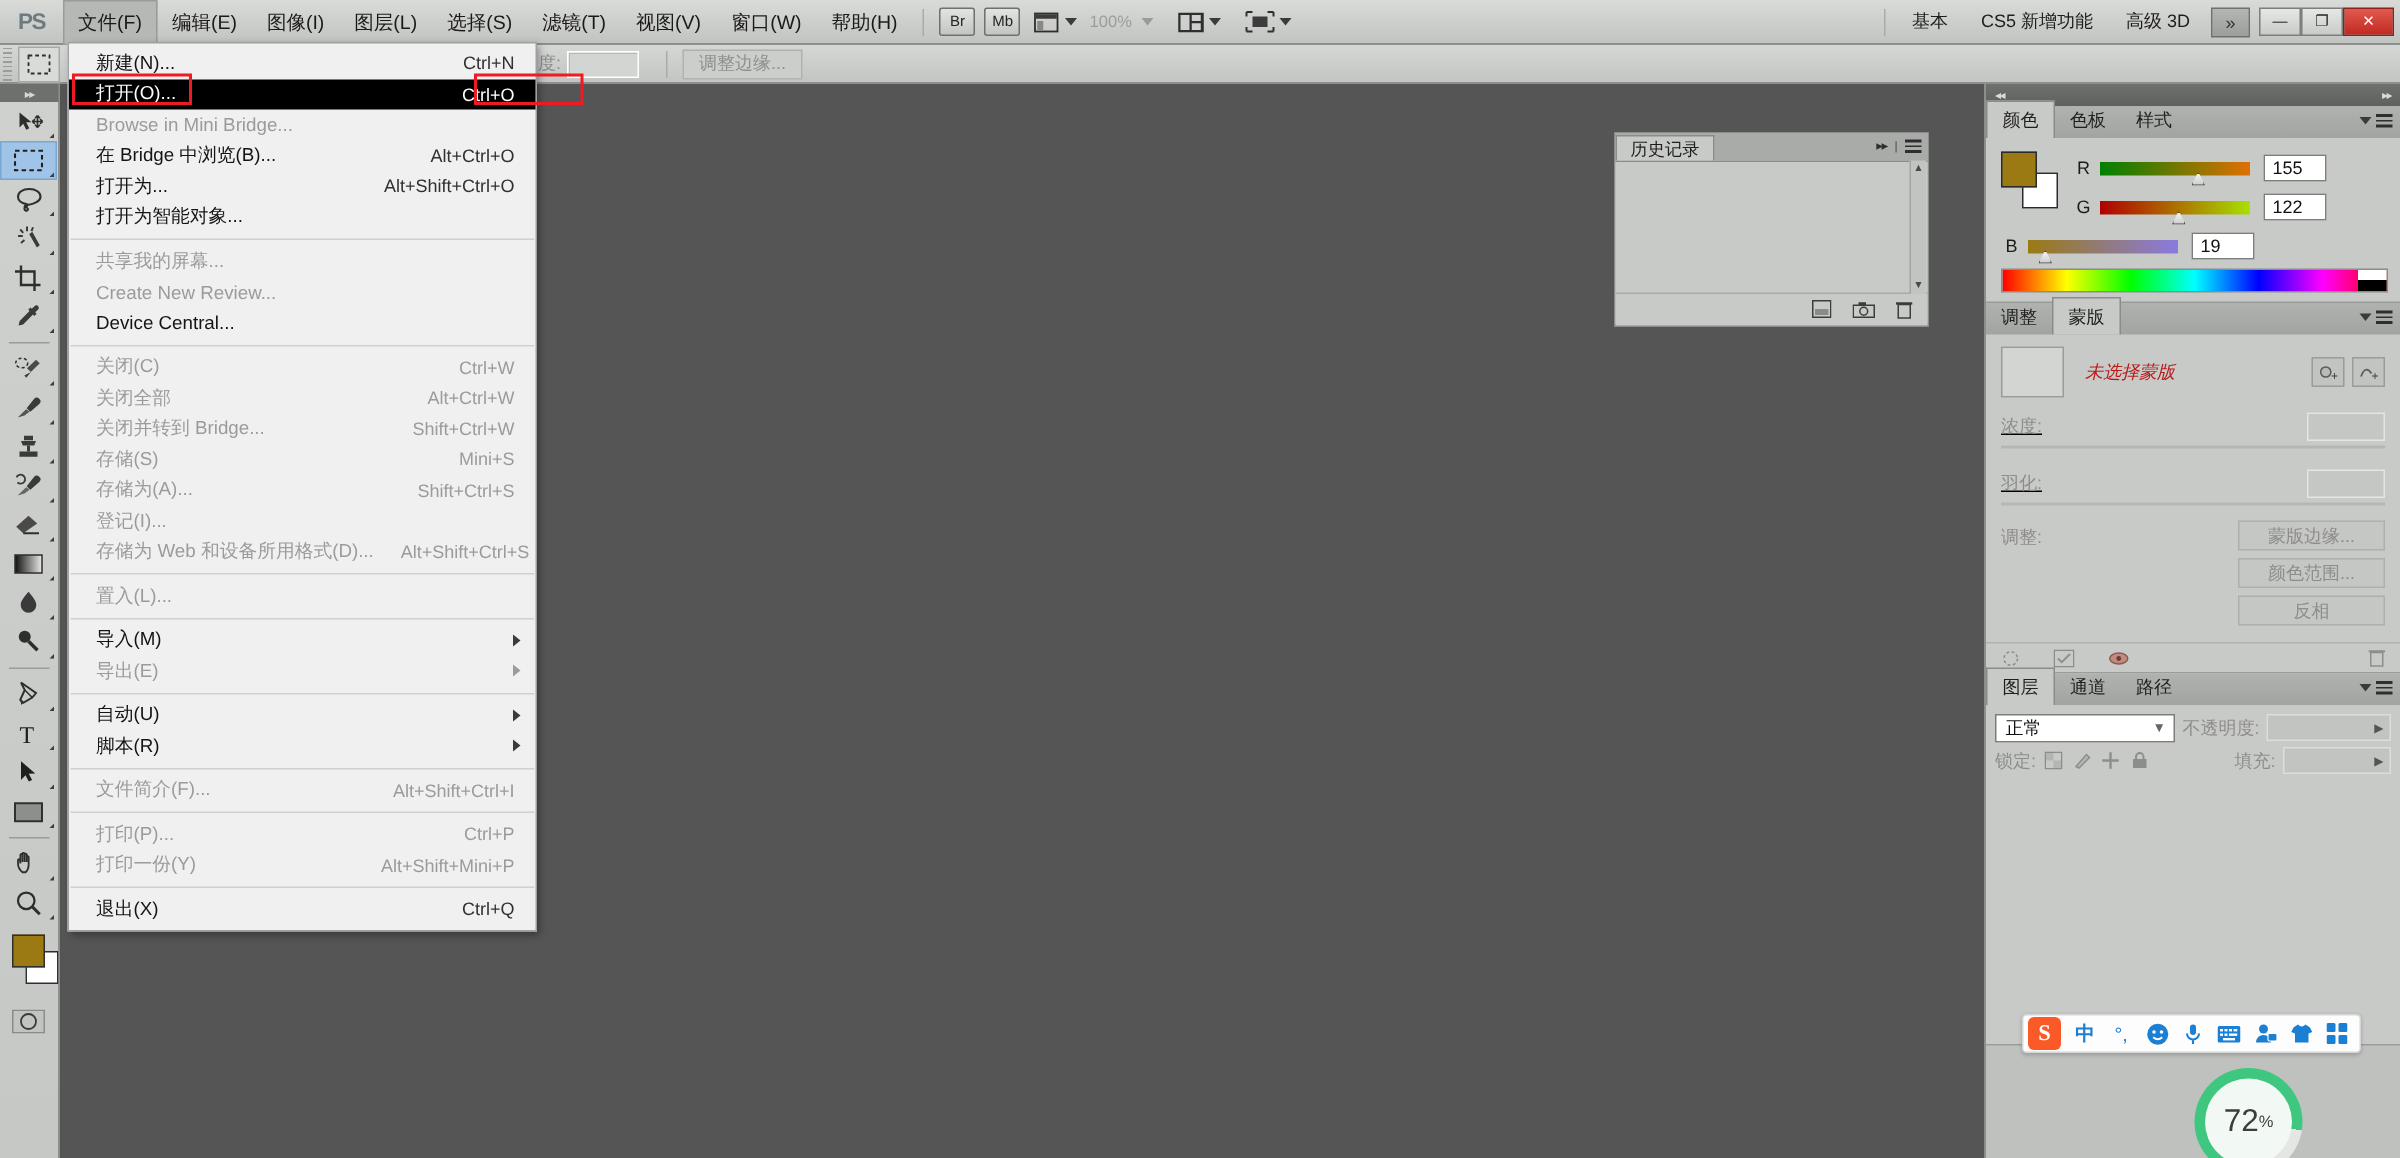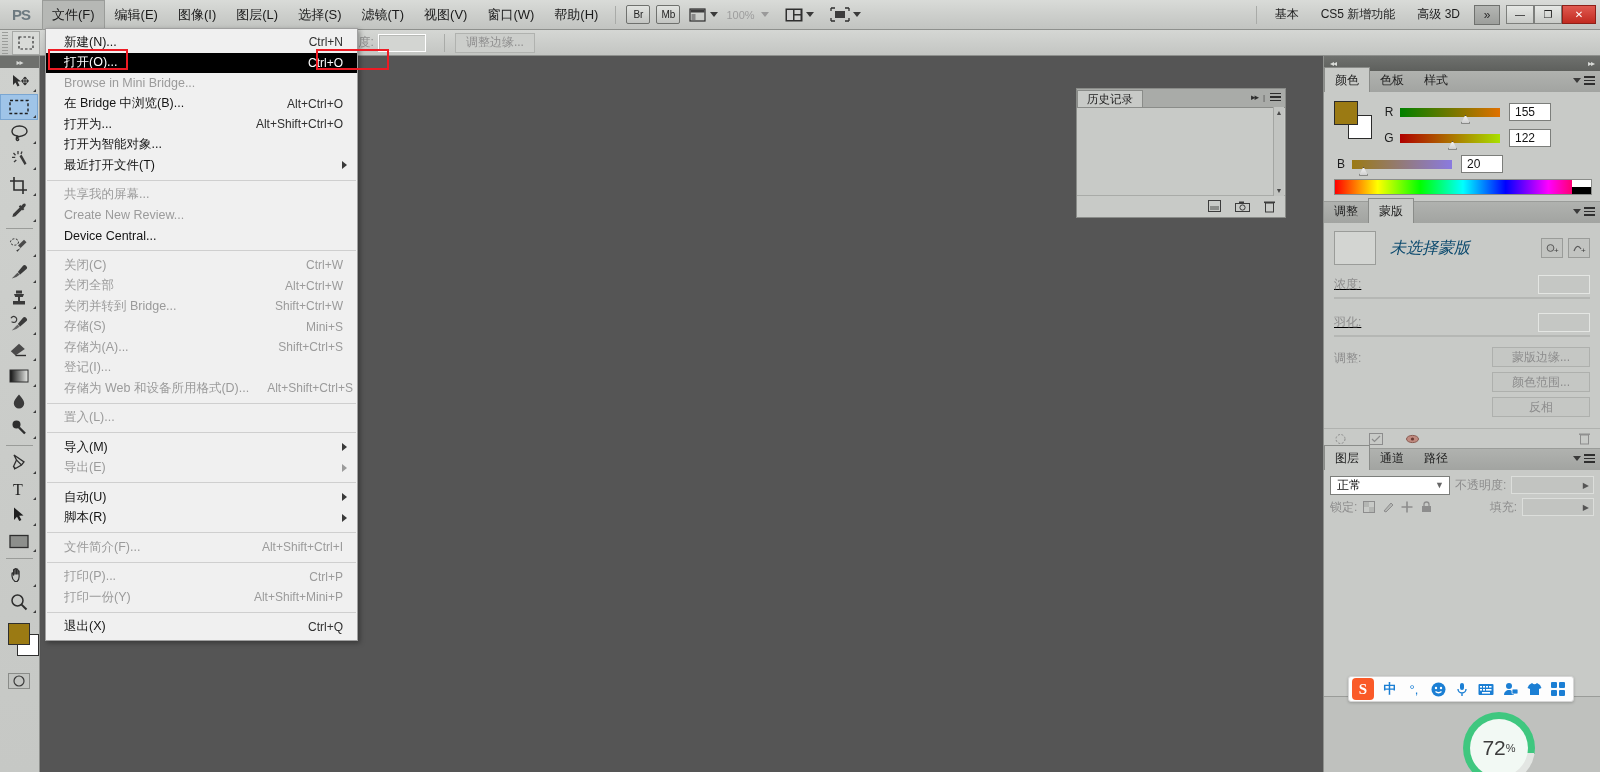--- a/index.html
+++ b/index.html
@@ -198,21 +198,21 @@
     background:linear-gradient(to right,#ff0000,#ffff00,#00ff00,#00ffff,#0000ff,#ff00ff,#ff0000);
     position:relative;
   }
   .spectrum .wk{position:absolute;right:0;top:0;width:19px;height:100%;
     background:linear-gradient(to bottom,#ffffff 0 50%,#000000 50% 100%);}
 
   
   .maskbody{padding:8px 10px 6px 10px;}
   .mask-top{display:flex;align-items:center;margin-bottom:6px;}
   .mask-thumb{width:42px;height:34px;background:#d3d5d2;border:1px solid #9a9c99;margin-right:14px;}
-  .mask-note{font-size:16px;color:#0c4a6e;font-style:italic;flex:1;}
+  .mask-note{font-size:12px;color:#b91c1c;font-style:italic;flex:1;}
   .mbtn-sq{width:22px;height:20px;border:1px solid #9a9c99;background:#c2c4c1;margin-left:5px;
     display:flex;align-items:center;justify-content:center;font-size:9px;color:#555;}
   .mrow2{display:flex;align-items:center;height:26px;text-decoration:underline;}
   .mlab{width:42px;font-size:12px;color:#8d8d8d;}
   .mtrack{flex:1;height:2px;background:#b5b7b4;margin-right:10px;}
   .mfield{width:52px;height:19px;background:#c5c7c4;border:1px solid #e4e6e3;}
   .mbtn{
     width:98px;height:20px;border:1px solid #aeb0ad;background:#c5c7c4;
     font-size:12px;color:#8d8d8d;display:flex;align-items:center;justify-content:center;margin-bottom:5px;
   }
@@ -609,21 +609,21 @@
                 <div class="sthumb" style="left:48%"></div>
               </div>
               <div class="sval">122</div>
             </div>
             <div class="srow">
               <span class="slab">B</span>
               <div class="strack">
                 <div style="height:9px;background:linear-gradient(to right,#9b7a13,#8a7ae0)"></div>
                 <div class="sthumb" style="left:7%"></div>
               </div>
-              <div class="sval">20</div>
+              <div class="sval">19</div>
             </div>
           </div>
         <div class="spectrum">
           <div class="wk"></div>
         </div>
       </div>
     </div>
 
     <div class="panel">
       <div class="ptabs2">
@@ -779,24 +779,20 @@
           <span class="lbl">在 Bridge 中浏览(B)...</span>
           <span class="acc">Alt+Ctrl+O</span>
         </div>
         <div class="mrow">
           <span class="lbl">打开为...</span>
           <span class="acc">Alt+Shift+Ctrl+O</span>
         </div>
         <div class="mrow">
           <span class="lbl">打开为智能对象...</span>
         </div>
-        <div class="mrow">
-          <span class="lbl">最近打开文件(T)</span>
-          <span class="arrow"></span>
-        </div>
         <div class="msep"></div>
         <div class="mrow dim">
           <span class="lbl">共享我的屏幕...</span>
         </div>
         <div class="mrow dim">
           <span class="lbl">Create New Review...</span>
         </div>
         <div class="mrow">
           <span class="lbl">Device Central...</span>
         </div>

